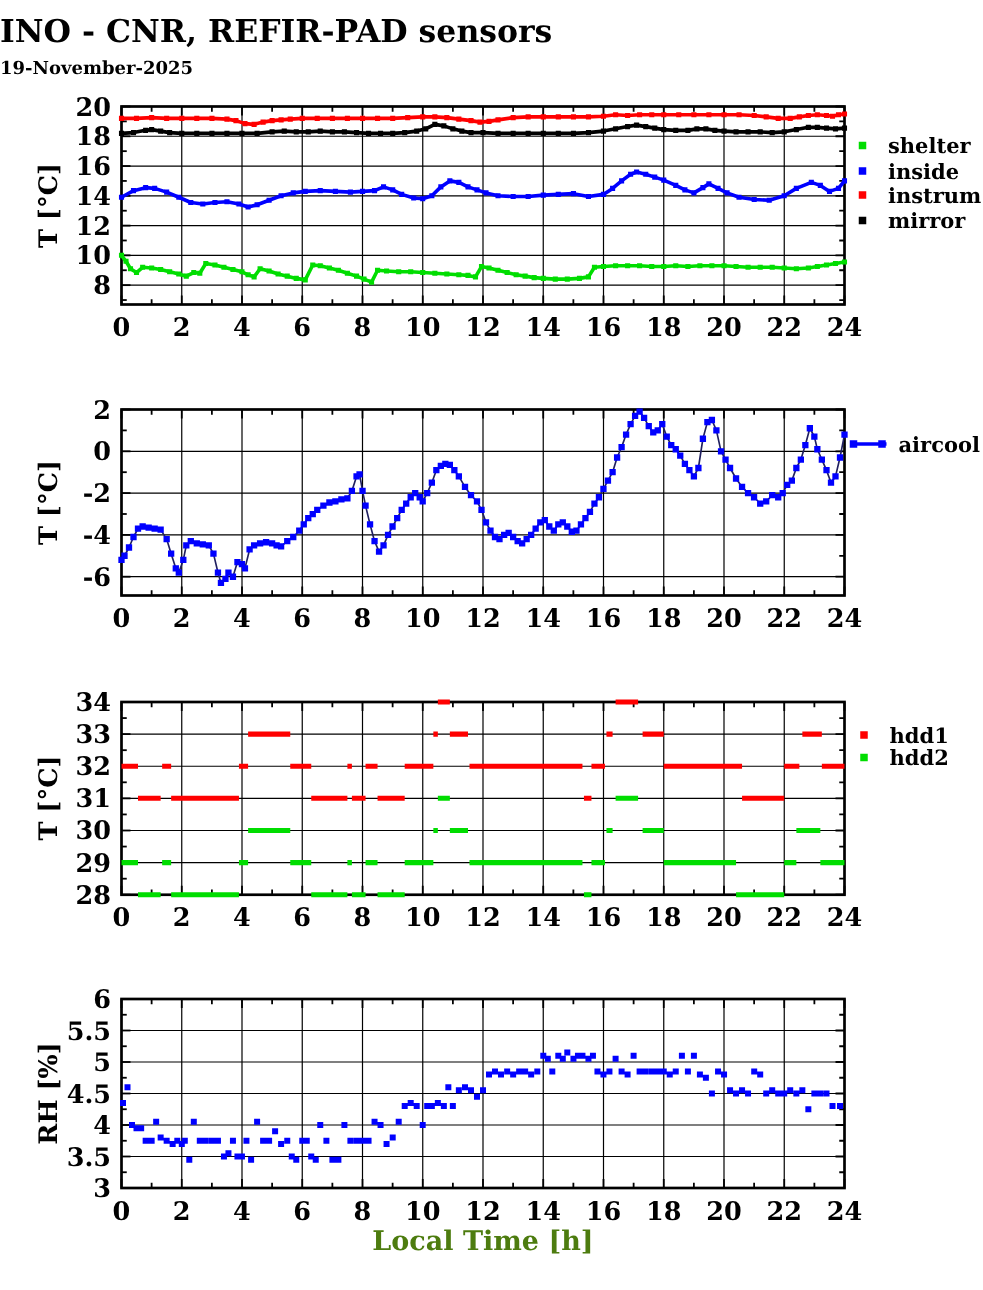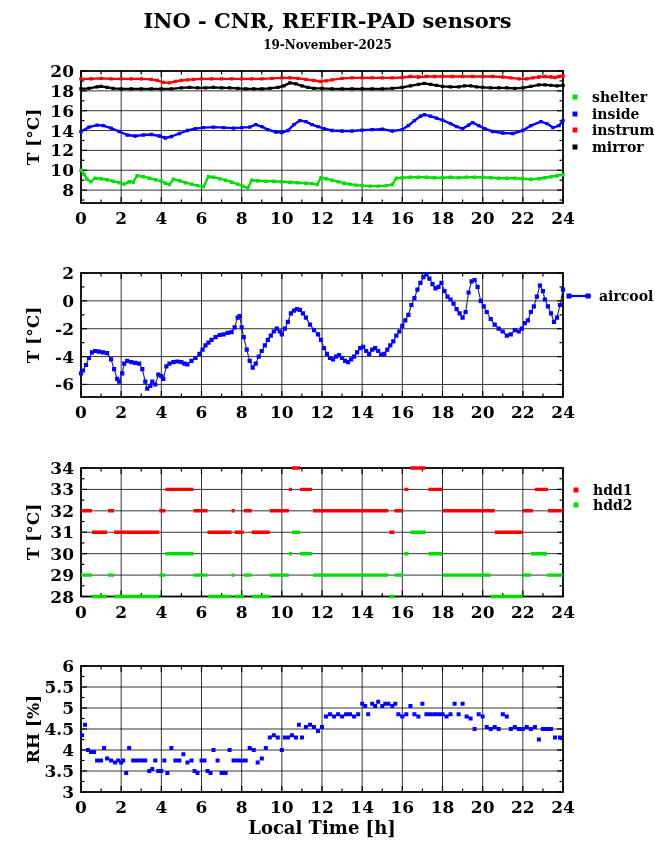--- a/index.html
+++ b/index.html
@@ -1,24 +1,24 @@
 <!DOCTYPE html>
 <html><head>
 <meta charset="utf-8">
 <style>
   html,body{margin:0;padding:0;background:#fff;}
   #page{position:relative;width:655px;height:860px;background:#fff;overflow:hidden;
         font-family:"DejaVu Serif","Liberation Serif",serif;}
-  .title{position:absolute;left:0;width:655px;text-align:center;font-weight:bold;color:#000;}
+  .title{position:absolute;left:0;width:655px;font-weight:bold;color:#000;}
   #title1{top:8px;font-size:21px;}
   #title2{top:38px;font-size:12px;}
   .ylab{position:absolute;height:22px;text-align:center;font-weight:bold;font-size:17px;color:#000;
         transform:rotate(-90deg);transform-origin:center;white-space:nowrap;}
   #xlabel{position:absolute;top:817px;left:0;width:644px;text-align:center;
-          font-weight:bold;font-size:18px;color:#000000;}
+          font-weight:bold;font-size:18px;color:#4d7c0f;}
   svg text{font-family:"DejaVu Serif","Liberation Serif",serif;font-weight:bold;fill:#000;}
 </style>
 </head>
 <body>
 
 <div id="page">
   <div id="title1" class="title">INO - CNR, REFIR-PAD sensors</div>
   <div id="title2" class="title">19-November-2025</div>
 
   <div class="ylab" style="left:-32px;top:126px;width:132px">T [°C]</div>

